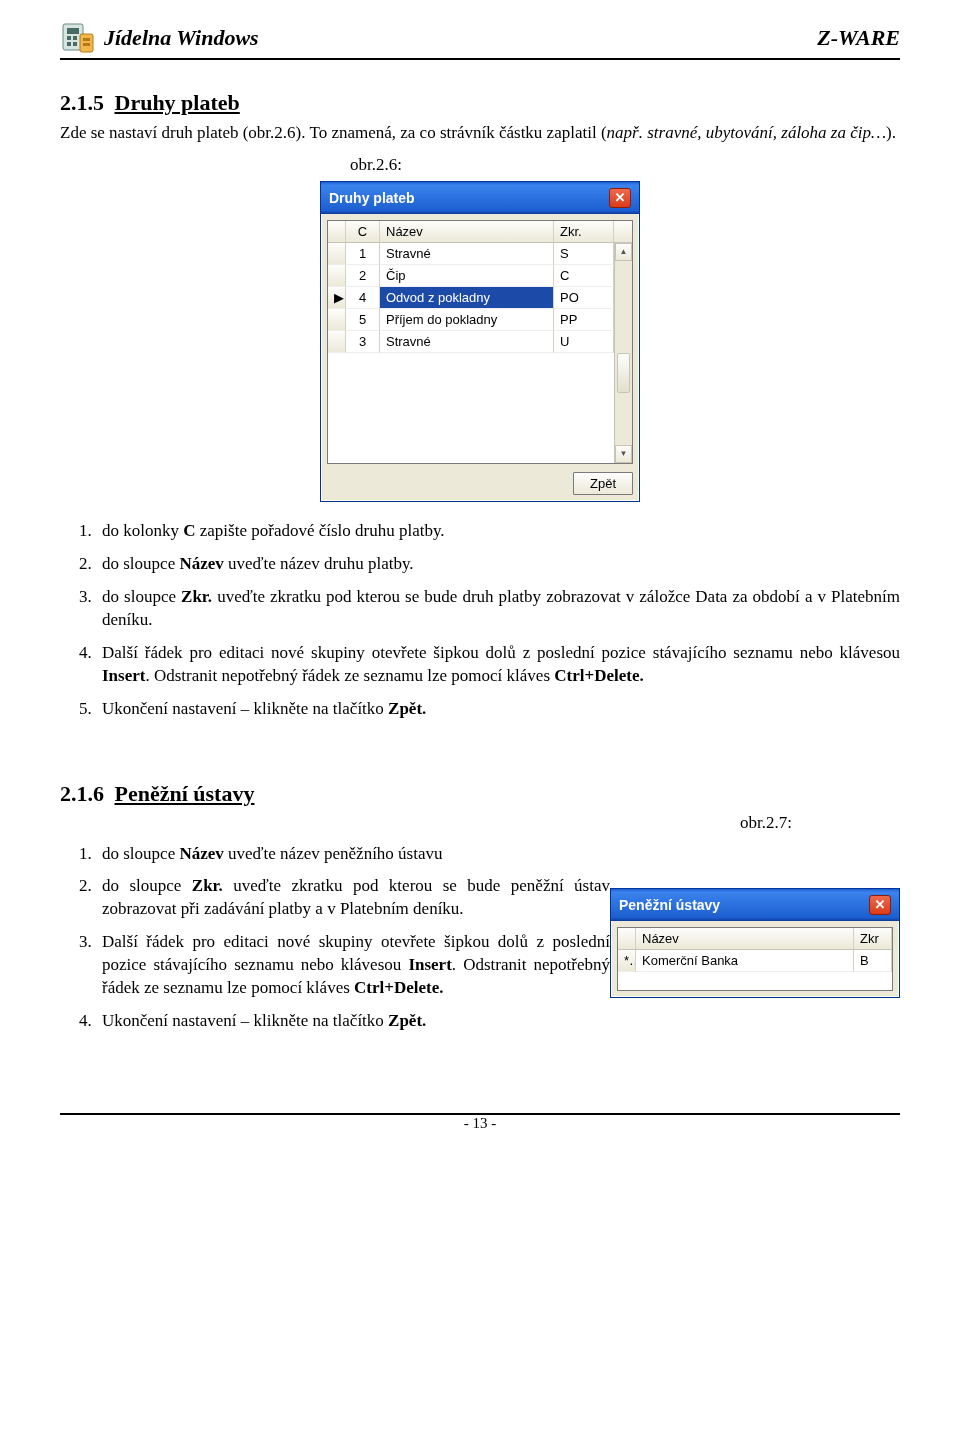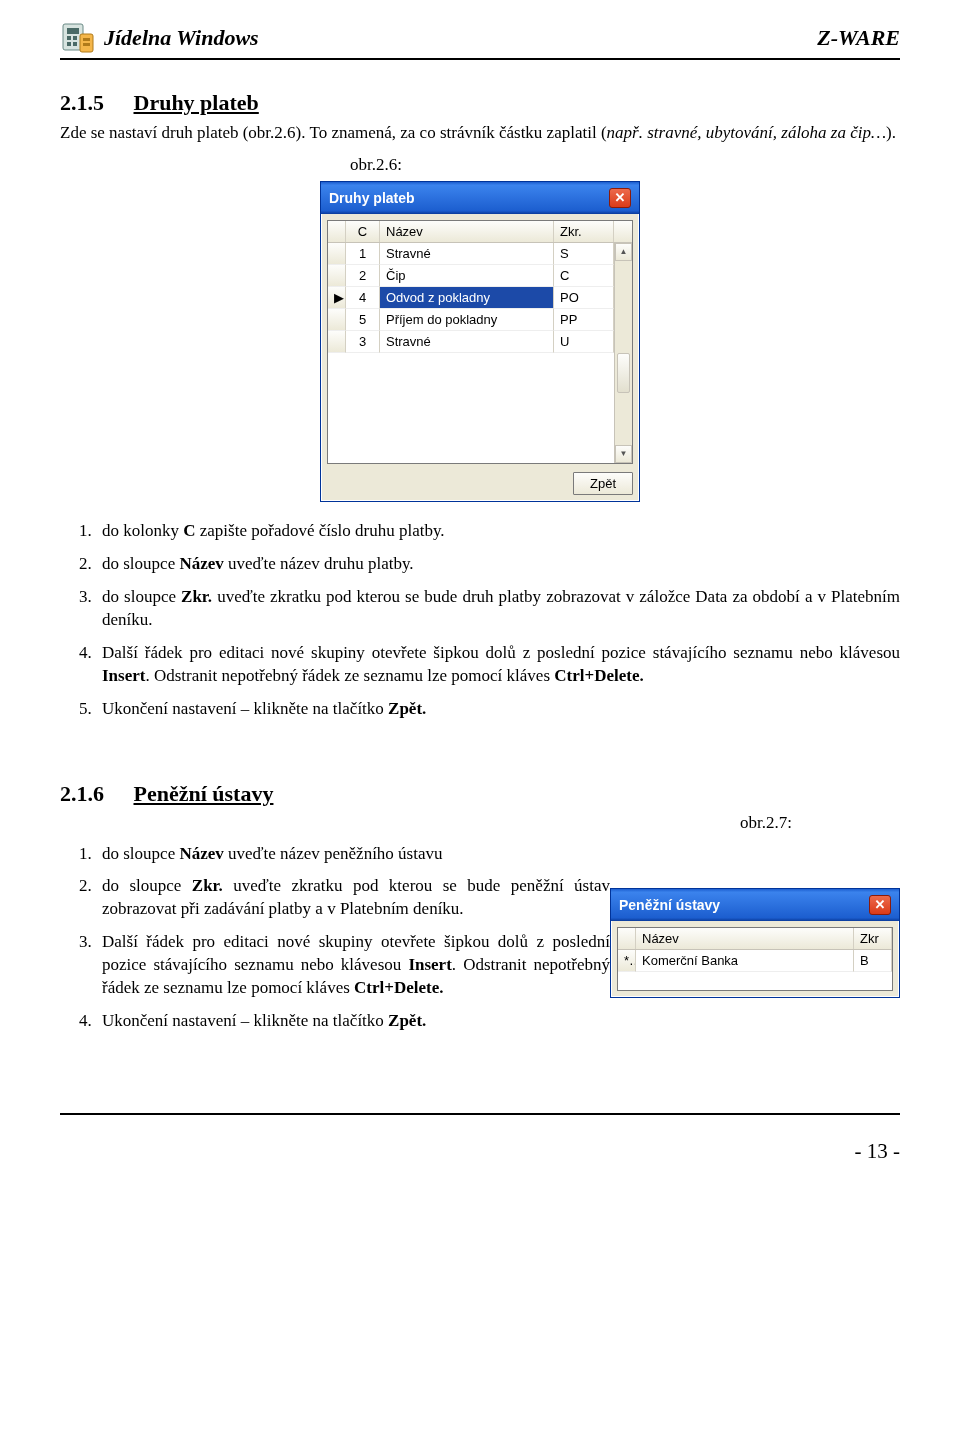--- a/index.html
+++ b/index.html
@@ -4,32 +4,32 @@
 <style>
   * { box-sizing: border-box; margin: 0; padding: 0; }
   html, body { width: 960px; background: #fff; font-family: "Times New Roman", Times, serif; color: #000; }
   .page { width: 960px; padding: 20px 60px 30px 60px; position: relative; }
   .header { display: flex; align-items: center; justify-content: space-between; border-bottom: 2px solid #000; padding-bottom: 2px; margin-bottom: 30px; }
   .header-left { display: flex; align-items: center; gap: 8px; font-style: italic; font-weight: bold; font-size: 22px; }
   .header-right { font-style: italic; font-weight: bold; font-size: 22px; margin-left: 24px; }
   .logo-icon { width: 36px; height: 36px; }
   .logo-icon svg { width: 36px; height: 36px; }
   h3.section { font-size: 22px; font-weight: bold; margin: 8px 0 6px 0; }
-  h3.section .numlab { margin-right: 24px; }
+  h3.section .numlab { margin-right: 5px; }
   h3.section .titlelab { text-decoration: underline; }
   p.just { font-size: 17px; line-height: 1.35; text-align: justify; margin-bottom: 10px; }
   .figlabel { font-size: 17px; margin: 8px 0 6px 0; text-align: left; padding-left: 290px; }
   .figlabel-right { font-size: 17px; margin: 6px 0 10px 0; text-align: left; padding-left: 680px; }
   .figure-center { display:flex; justify-content:center; margin-bottom: 18px; }
   ol.num { list-style: decimal; padding-left: 36px; font-size: 17px; }
   ol.num > li { margin-bottom: 10px; text-align: justify; line-height: 1.35; padding-left: 6px; }
   .twocol { display: flex; align-items: center; }
   .col-left { flex: 1; }
   .col-right { width: 290px; flex-shrink:0; }
-  .footer { border-top: 2px solid #000; margin-top: 70px; text-align: right; padding-top: 24px; font-size: 21px; }
+  .footer { border-top: 2px solid #000; margin-top: 70px; text-align: center; padding-top: 0; font-size: 15px; }
   
   .xp-window { background: #ece9d8; border: 1px solid #003399; box-shadow: 0 0 0 1px #fff inset; font-family: Tahoma, Arial, sans-serif; font-size: 13px; }
   .xp-titlebar { background: linear-gradient(to bottom, #1c5ecf, #3b83ed 10%, #1c5ecf 90%, #0a3a9a); color: #fff; font-weight: bold; padding: 6px 8px; display:flex; align-items:center; justify-content:space-between; font-family: Tahoma, Arial, sans-serif; font-size: 14px; }
   .xp-close { width: 22px; height: 20px; background: linear-gradient(to bottom, #ec6a4c, #db3b19); border: 1px solid #8b1b0a; border-radius: 3px; color:#fff; display:flex; align-items:center; justify-content:center; font-weight:bold; font-size: 13px; }
   .xp-body { padding: 6px; }
   .xp-grid { background:#fff; border: 1px solid #7a7a7a; width: 100%; }
   .xp-gridhead { display:flex; background: linear-gradient(to bottom,#fdfdfb,#ece9d8); border-bottom:1px solid #c7c3b8; font-family: Tahoma, Arial, sans-serif; font-size:13px; }
   .xp-gridhead .cell, .xp-row .cell { border-right: 1px solid #d4d0c3; padding: 3px 6px; overflow:hidden; white-space:nowrap; text-overflow:ellipsis; }
   .xp-gridbody { min-height: 220px; position:relative; }
   .xp-row { display:flex; font-family: Tahoma, Arial, sans-serif; font-size:13px; }

